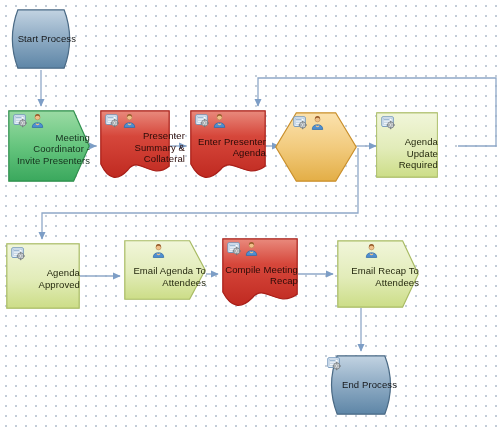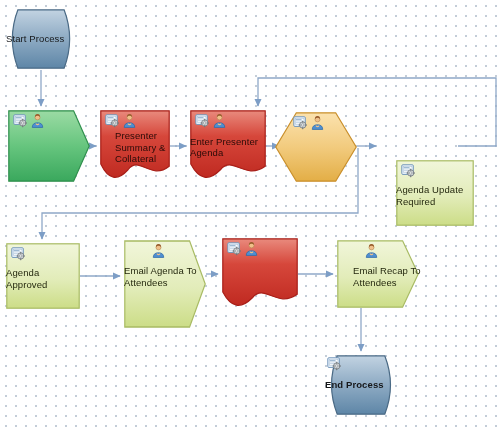--- a/index.html
+++ b/index.html
@@ -29,21 +29,21 @@
     pointer-events: none;
   }
   .node {
     position: absolute;
     box-sizing: border-box;
   }
   .node-label {
     position: absolute;
     left: 0;
     width: 100%;
-    text-align: left;
+    text-align: right;
     font-size: 9.5px;
     line-height: 11.5px;
     color: #1d1d1d;
     letter-spacing: 0.1px;
     pointer-events: none;
     white-space: pre-line;
   }
   .shape-svg {
     position: absolute;
     left: 0; top: 0;
@@ -132,20 +132,23 @@
             <circle cx="10.4" cy="9.6" r="1.3" fill="#ffffff" stroke="#6d7478" stroke-width="0.6"></circle>
             <path d="M10.4 5.6 v1.2 M10.4 12.4 v1.2 M6.4 9.6 h1.2 M13.2 9.6 h1.2" stroke="#6d7478" stroke-width="1.1" stroke-linecap="round"></path>
           </svg>
           <svg viewBox="0 0 16 15" width="15" height="14">
             <circle cx="8" cy="3.6" r="2.7" fill="#f0c08a" stroke="#b98b54" stroke-width="0.7"></circle>
             <path d="M5.3 3.1 q2.7 -2.4 5.4 0 q0.1 -3.1 -2.7 -3.0 q-2.8 -0.1 -2.7 3.0 z" fill="#9a5f2f"></path>
             <path d="M2.4 14.4 q0 -5.0 5.6 -5.0 q5.6 0 5.6 5.0 z" fill="#4e8fd1" stroke="#2e6aa8" stroke-width="0.8"></path>
             <path d="M6.2 9.7 q1.8 1.9 3.6 0 l0 1.6 q-1.8 1.3 -3.6 0 z" fill="#f0c08a"></path>
           </svg>
         </div>
+        <div class="node-label" style="color: rgb(21, 48, 29); top: 21.63px;">Meeting
+Coordinator -
+Invite Presenters</div>
       </div>
       <div class="node" style="left: 100px; top: 110px; width: 70px; height: 72px;">
         <svg class="shape-svg" viewBox="0 0 70 72" preserveAspectRatio="none">
           <path d="M 0.8 0.8 L 69.2 0.8 L 69.2 56.160000000000004 C 50.4 71, 39.2 44.64, 28 59.760000000000005 C 17.5 71.28, 8.4 69.84, 0.8 54 Z" fill="url(#g-red)" stroke="#a81f18" stroke-width="1.2"></path>
         </svg>
         <div class="icon-group" style="left: 5px; top: 4px;">
           <svg viewBox="0 0 16 15" width="15" height="14">
             <rect x="0.8" y="0.8" width="12.4" height="10.4" rx="1.2" fill="#e9f2fb" stroke="#6f93b8" stroke-width="1"></rect>
             <rect x="2.3" y="2.4" width="9.4" height="6.3" fill="#ffffff" stroke="#9db9d3" stroke-width="0.6"></rect>
             <rect x="2.9" y="3.3" width="6.2" height="0.8" fill="#7fa3c6"></rect>
@@ -207,21 +210,21 @@
             <path d="M10.4 5.6 v1.2 M10.4 12.4 v1.2 M6.4 9.6 h1.2 M13.2 9.6 h1.2" stroke="#6d7478" stroke-width="1.1" stroke-linecap="round"></path>
           </svg>
           <svg viewBox="0 0 16 15" width="15" height="14">
             <circle cx="8" cy="3.6" r="2.7" fill="#f0c08a" stroke="#b98b54" stroke-width="0.7"></circle>
             <path d="M5.3 3.1 q2.7 -2.4 5.4 0 q0.1 -3.1 -2.7 -3.0 q-2.8 -0.1 -2.7 3.0 z" fill="#9a5f2f"></path>
             <path d="M2.4 14.4 q0 -5.0 5.6 -5.0 q5.6 0 5.6 5.0 z" fill="#4e8fd1" stroke="#2e6aa8" stroke-width="0.8"></path>
             <path d="M6.2 9.7 q1.8 1.9 3.6 0 l0 1.6 q-1.8 1.3 -3.6 0 z" fill="#f0c08a"></path>
           </svg>
         </div>
       </div>
-      <div class="node" style="left: 396px; top: 112px; width: 78px; height: 66px; margin-top: 48px;">
+      <div class="node" style="left: 376px; top: 112px; width: 62px; height: 66px;">
         <svg class="shape-svg" viewBox="0 0 78 66" preserveAspectRatio="none">
           <rect x="0.8" y="0.8" width="76.4" height="64.4" fill="url(#g-pale)" stroke="#a8bb63" stroke-width="1.2"></rect>
         </svg>
         <div class="icon-group" style="left: 5px; top: 4px;">
           <svg viewBox="0 0 16 15" width="15" height="14">
             <rect x="0.8" y="0.8" width="12.4" height="10.4" rx="1.2" fill="#e9f2fb" stroke="#6f93b8" stroke-width="1"></rect>
             <rect x="2.3" y="2.4" width="9.4" height="6.3" fill="#ffffff" stroke="#9db9d3" stroke-width="0.6"></rect>
             <rect x="2.9" y="3.3" width="6.2" height="0.8" fill="#7fa3c6"></rect>
             <rect x="2.9" y="4.8" width="7.4" height="0.8" fill="#a9c3db"></rect>
             <rect x="2.9" y="6.3" width="5.0" height="0.8" fill="#a9c3db"></rect>
@@ -245,21 +248,21 @@
             <rect x="2.9" y="4.8" width="7.4" height="0.8" fill="#a9c3db"></rect>
             <rect x="2.9" y="6.3" width="5.0" height="0.8" fill="#a9c3db"></rect>
             <circle cx="10.4" cy="9.6" r="3.4" fill="#cfd4d8" stroke="#6d7478" stroke-width="0.8"></circle>
             <circle cx="10.4" cy="9.6" r="1.3" fill="#ffffff" stroke="#6d7478" stroke-width="0.6"></circle>
             <path d="M10.4 5.6 v1.2 M10.4 12.4 v1.2 M6.4 9.6 h1.2 M13.2 9.6 h1.2" stroke="#6d7478" stroke-width="1.1" stroke-linecap="round"></path>
           </svg>
         </div>
         <div class="node-label" style="color: rgb(37, 41, 15); top: 24.14px;">Agenda
 Approved</div>
       </div>
-      <div class="node" style="left: 124px; top: 240px; width: 82px; height: 88px;">
+      <div class="node" style="left: 124px; top: 240px; width: 82px; height: 60px;">
         <svg class="shape-svg" viewBox="0 0 82 68" preserveAspectRatio="none">
           <path d="M 0.8 0.8 L 65.6 0.8 L 81.2 34 L 65.6 67.2 L 0.8 67.2 Z" fill="url(#g-pale)" stroke="#a8bb63" stroke-width="1.2"></path>
         </svg>
         <div class="icon-group" style="left: 27.06px; top: 4px;">
           <svg viewBox="0 0 16 15" width="15" height="14">
             <circle cx="8" cy="3.6" r="2.7" fill="#f0c08a" stroke="#b98b54" stroke-width="0.7"></circle>
             <path d="M5.3 3.1 q2.7 -2.4 5.4 0 q0.1 -3.1 -2.7 -3.0 q-2.8 -0.1 -2.7 3.0 z" fill="#9a5f2f"></path>
             <path d="M2.4 14.4 q0 -5.0 5.6 -5.0 q5.6 0 5.6 5.0 z" fill="#4e8fd1" stroke="#2e6aa8" stroke-width="0.8"></path>
             <path d="M6.2 9.7 q1.8 1.9 3.6 0 l0 1.6 q-1.8 1.3 -3.6 0 z" fill="#f0c08a"></path>
           </svg>
@@ -282,37 +285,39 @@
             <circle cx="10.4" cy="9.6" r="1.3" fill="#ffffff" stroke="#6d7478" stroke-width="0.6"></circle>
             <path d="M10.4 5.6 v1.2 M10.4 12.4 v1.2 M6.4 9.6 h1.2 M13.2 9.6 h1.2" stroke="#6d7478" stroke-width="1.1" stroke-linecap="round"></path>
           </svg>
           <svg viewBox="0 0 16 15" width="15" height="14">
             <circle cx="8" cy="3.6" r="2.7" fill="#f0c08a" stroke="#b98b54" stroke-width="0.7"></circle>
             <path d="M5.3 3.1 q2.7 -2.4 5.4 0 q0.1 -3.1 -2.7 -3.0 q-2.8 -0.1 -2.7 3.0 z" fill="#9a5f2f"></path>
             <path d="M2.4 14.4 q0 -5.0 5.6 -5.0 q5.6 0 5.6 5.0 z" fill="#4e8fd1" stroke="#2e6aa8" stroke-width="0.8"></path>
             <path d="M6.2 9.7 q1.8 1.9 3.6 0 l0 1.6 q-1.8 1.3 -3.6 0 z" fill="#f0c08a"></path>
           </svg>
         </div>
+        <div class="node-label" style="color: rgb(42, 11, 8); top: 25.94px;">Compile Meeting
+Recap</div>
       </div>
       <div class="node" style="left: 337px; top: 240px; width: 82px; height: 68px;">
         <svg class="shape-svg" viewBox="0 0 82 68" preserveAspectRatio="none">
           <path d="M 0.8 0.8 L 65.6 0.8 L 81.2 34 L 65.6 67.2 L 0.8 67.2 Z" fill="url(#g-pale)" stroke="#a8bb63" stroke-width="1.2"></path>
         </svg>
         <div class="icon-group" style="left: 27.06px; top: 4px;">
           <svg viewBox="0 0 16 15" width="15" height="14">
             <circle cx="8" cy="3.6" r="2.7" fill="#f0c08a" stroke="#b98b54" stroke-width="0.7"></circle>
             <path d="M5.3 3.1 q2.7 -2.4 5.4 0 q0.1 -3.1 -2.7 -3.0 q-2.8 -0.1 -2.7 3.0 z" fill="#9a5f2f"></path>
             <path d="M2.4 14.4 q0 -5.0 5.6 -5.0 q5.6 0 5.6 5.0 z" fill="#4e8fd1" stroke="#2e6aa8" stroke-width="0.8"></path>
             <path d="M6.2 9.7 q1.8 1.9 3.6 0 l0 1.6 q-1.8 1.3 -3.6 0 z" fill="#f0c08a"></path>
           </svg>
         </div>
-        <div class="node-label" style="color: rgb(37, 41, 15); top: 25.22px; margin-left: 16px;">Email Recap To
+        <div class="node-label" style="color: rgb(37, 41, 15); top: 25.22px;">Email Recap To
 Attendees</div>
       </div>
-      <div class="node" style="left: 325px; top: 355px; width: 72px; height: 60px; font-weight: bold;">
+      <div class="node" style="left: 325px; top: 355px; width: 72px; height: 60px;">
         <svg class="shape-svg" viewBox="0 0 72 60" preserveAspectRatio="none">
           <path d="M 12.24 0.8 Q 0.8 30 12.24 59.2 L 59.76 59.2 Q 71.2 30 59.76 0.8 Z" fill="url(#g-blue)" stroke="#4a6a85" stroke-width="1.2"></path>
         </svg>
         <div class="icon-group" style="left: 2px; top: 2px;">
           <svg viewBox="0 0 16 15" width="15" height="14">
             <rect x="0.8" y="0.8" width="12.4" height="10.4" rx="1.2" fill="#e9f2fb" stroke="#6f93b8" stroke-width="1"></rect>
             <rect x="2.3" y="2.4" width="9.4" height="6.3" fill="#ffffff" stroke="#9db9d3" stroke-width="0.6"></rect>
             <rect x="2.9" y="3.3" width="6.2" height="0.8" fill="#7fa3c6"></rect>
             <rect x="2.9" y="4.8" width="7.4" height="0.8" fill="#a9c3db"></rect>
             <rect x="2.9" y="6.3" width="5.0" height="0.8" fill="#a9c3db"></rect>

